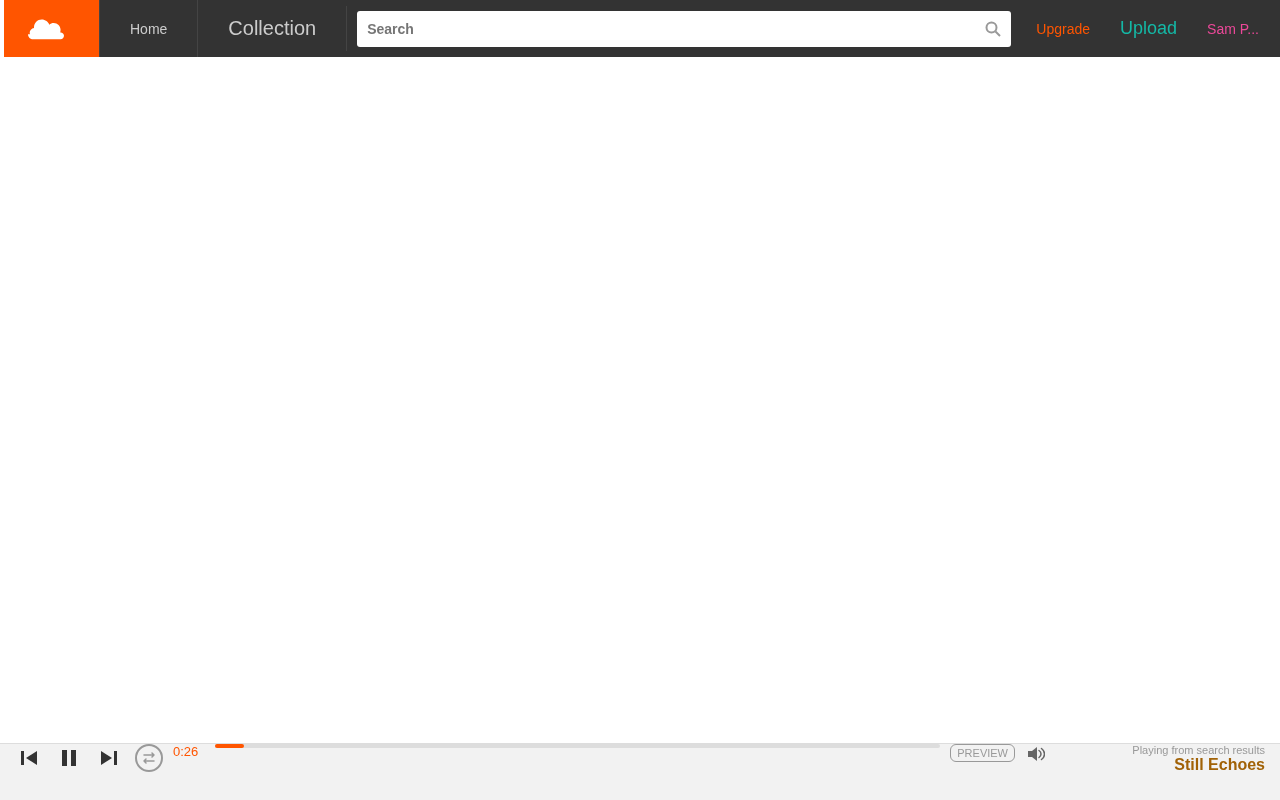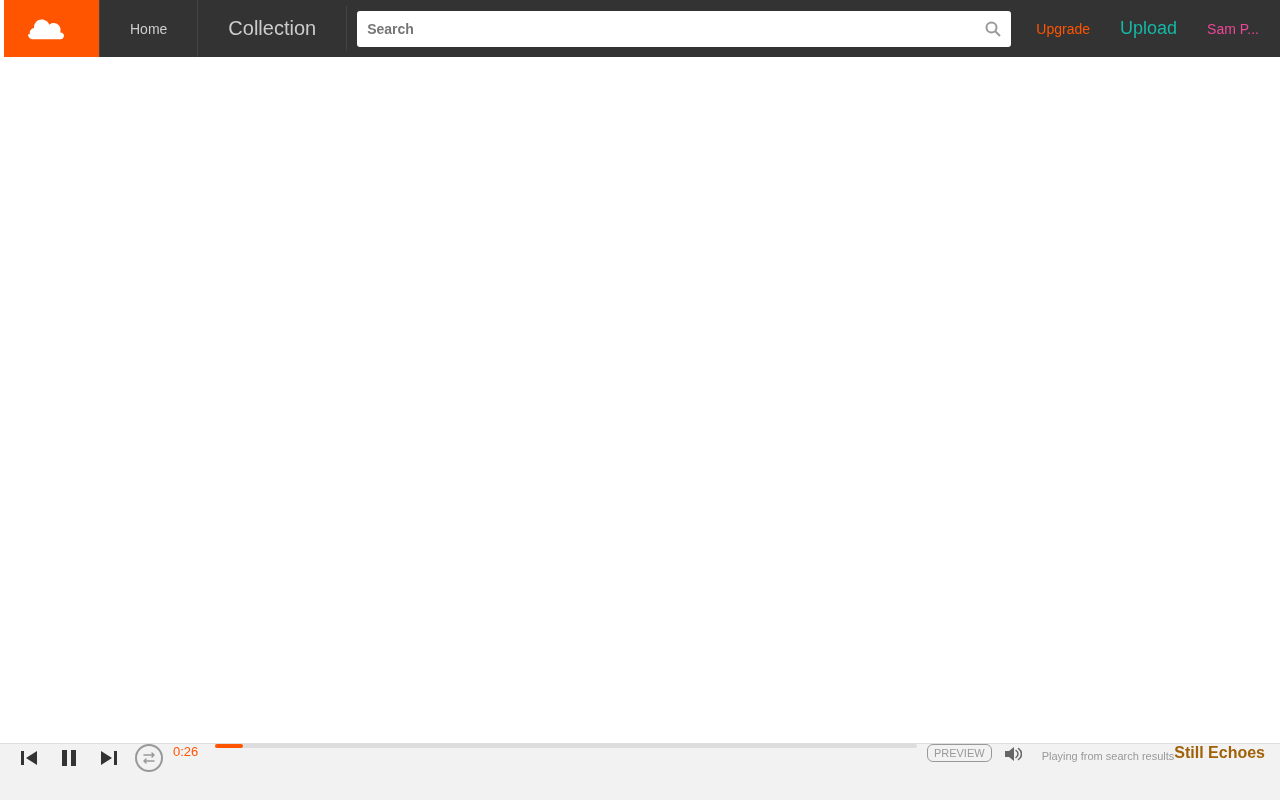--- a/index.html
+++ b/index.html
@@ -228,20 +228,21 @@
       cursor: pointer;
       color: #666;
       font-size: 18px;
       display: flex;
       align-items: center;
       margin-right: 10px;
     }
 
     #now-playing {
       display: flex;
+      flex-direction: column;
       align-items: flex-end;
       margin-left: 10px;
       min-width: 200px;
     }
 
     #playing-from {
       color: #999;
       font-size: 11px;
     }
 

